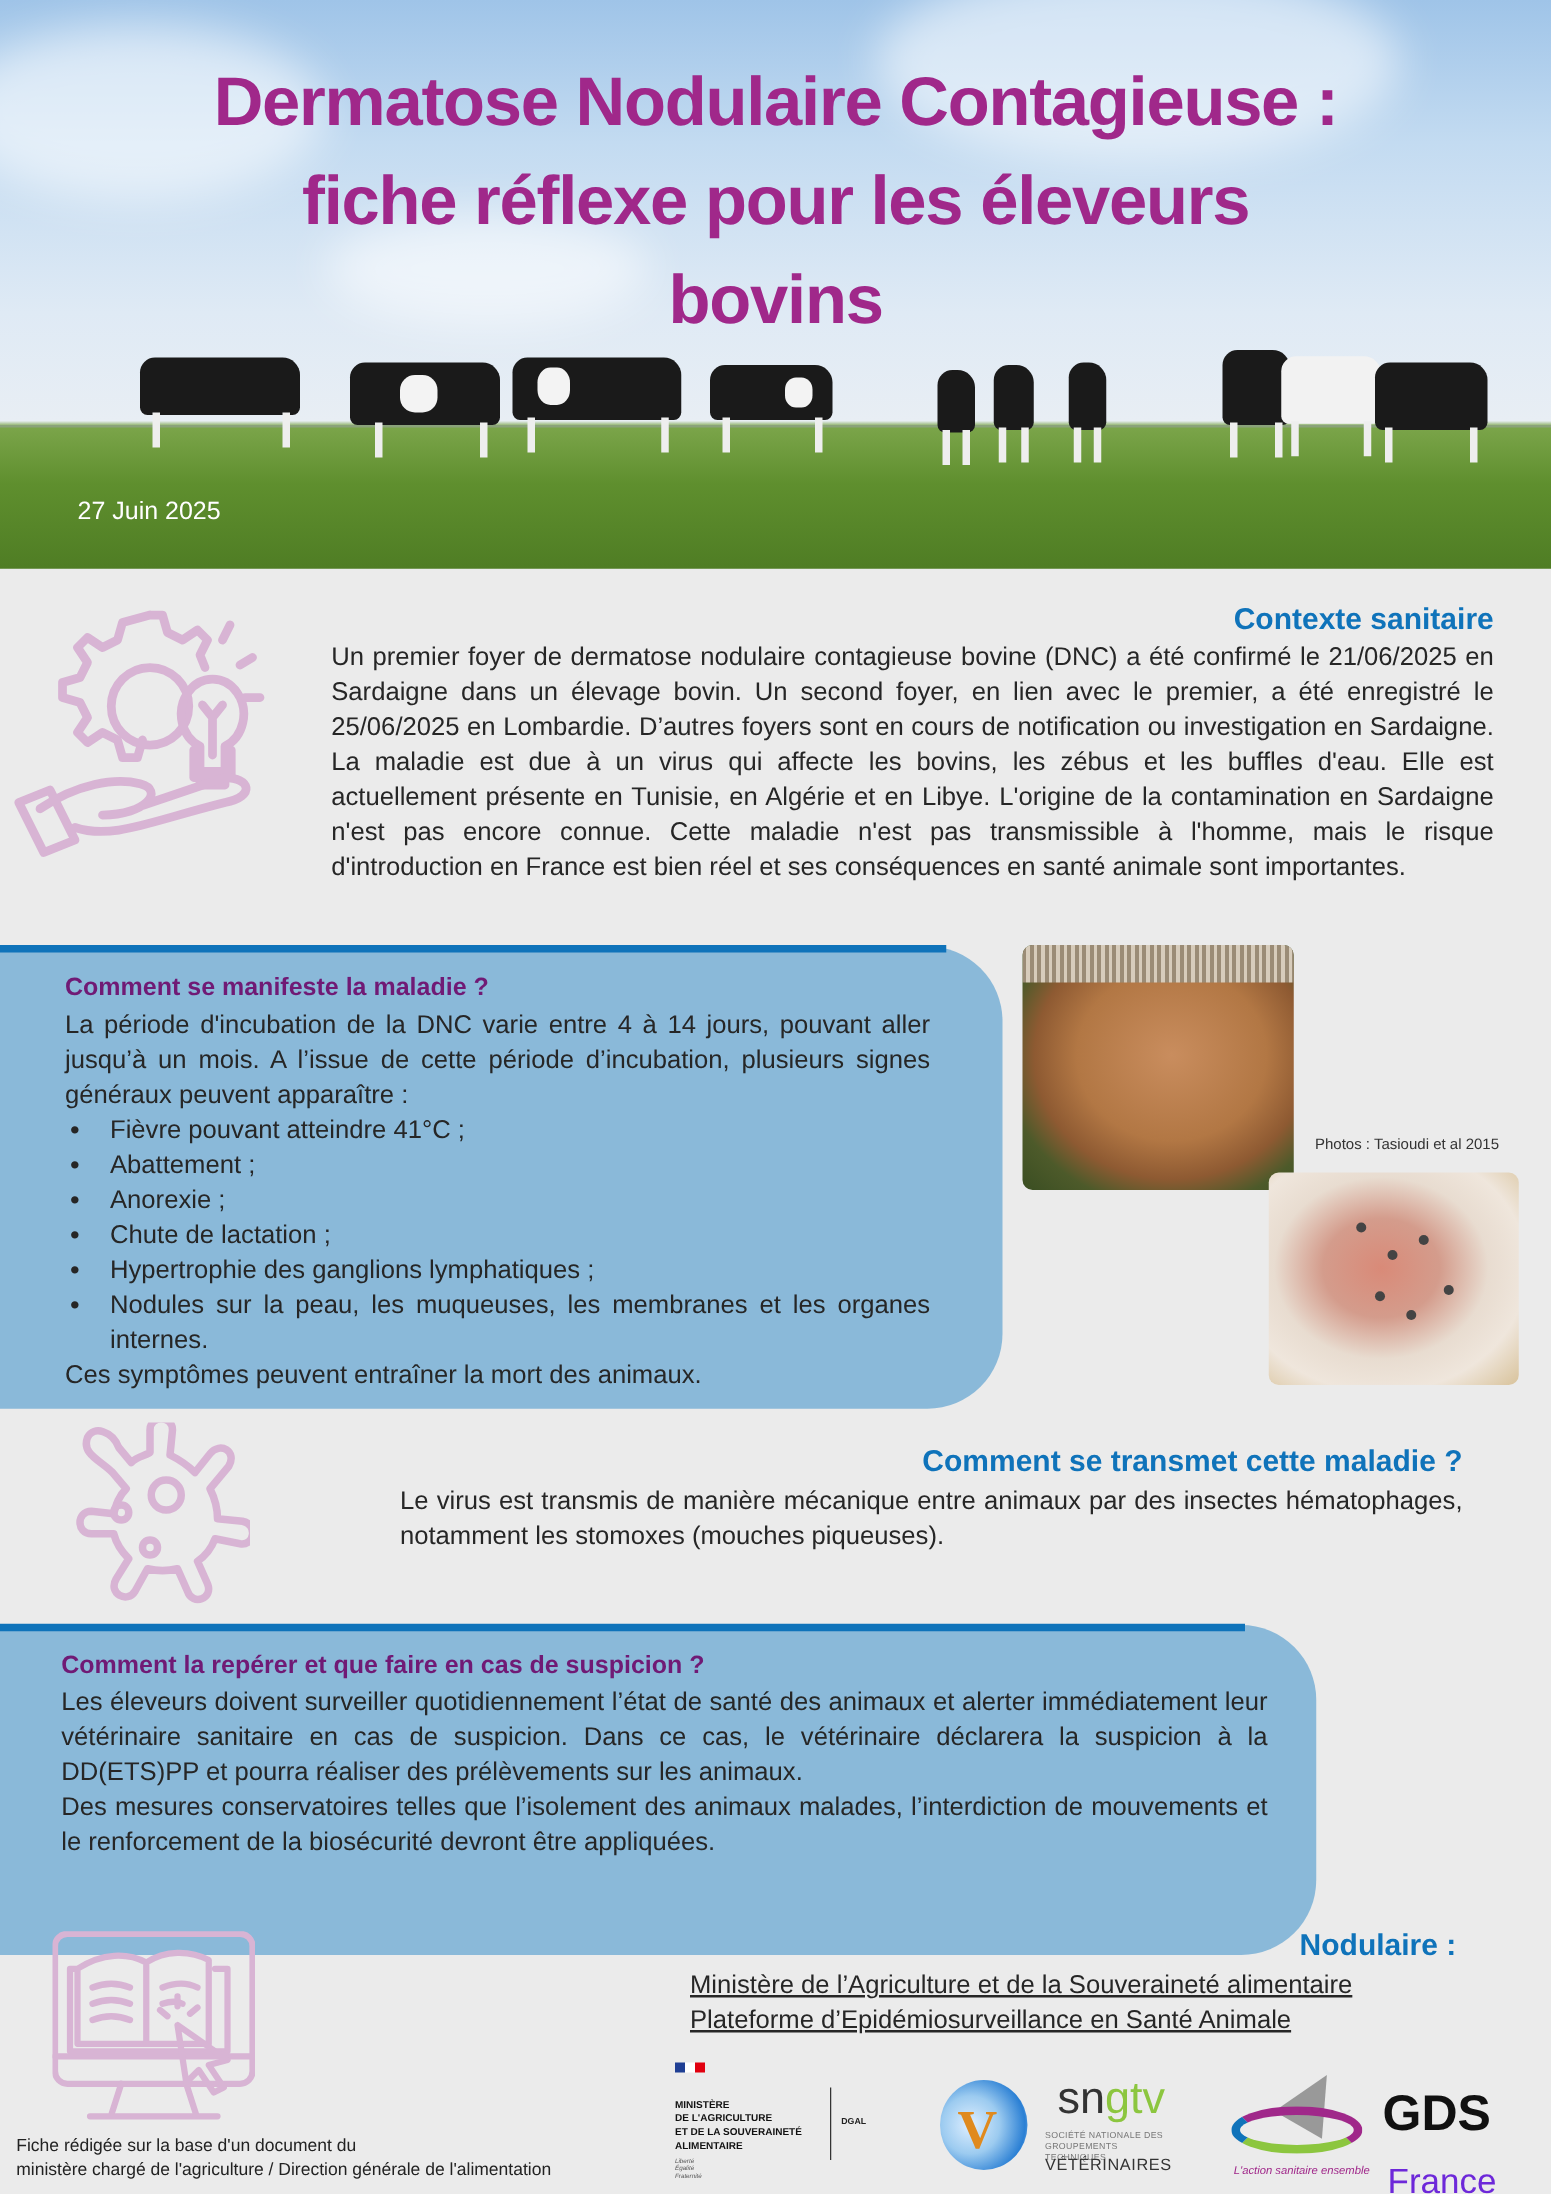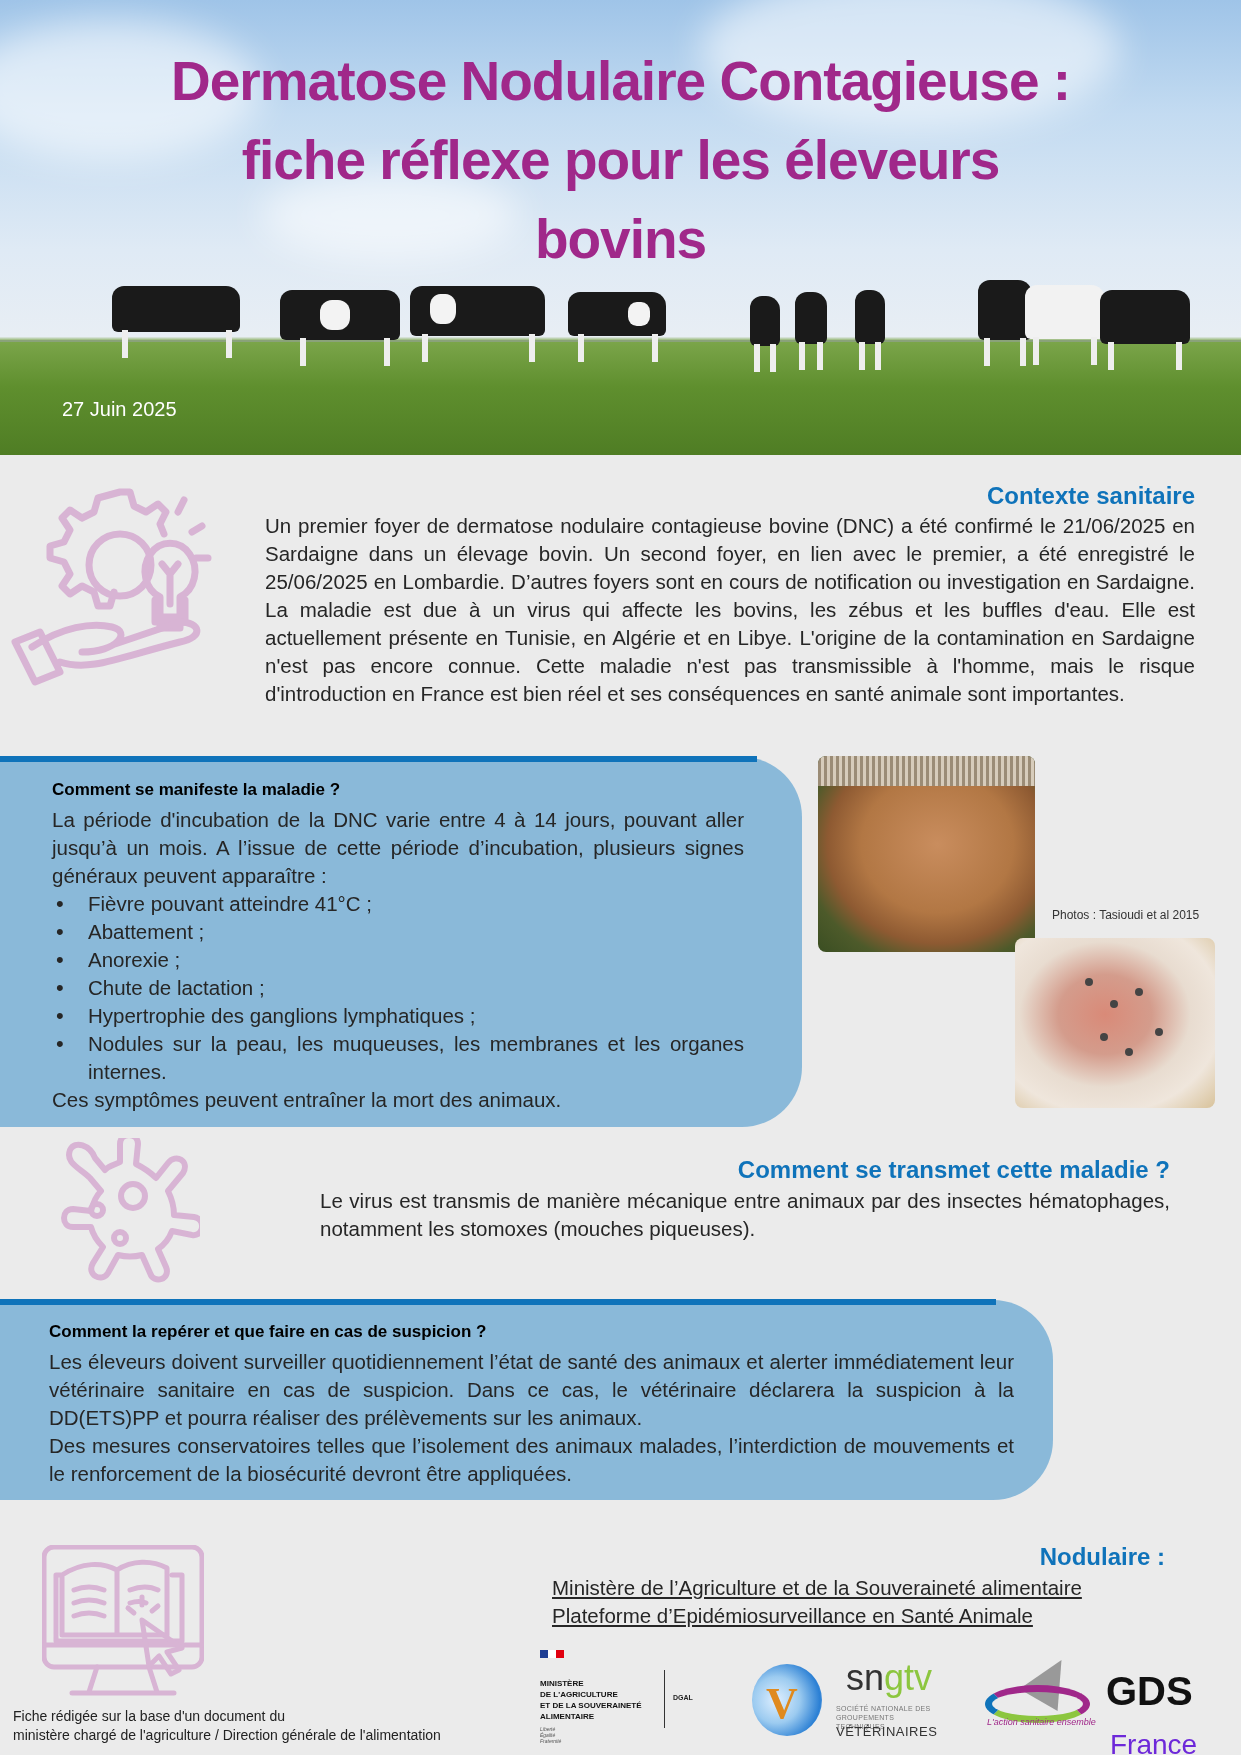--- a/index.html
+++ b/index.html
@@ -33,41 +33,41 @@
 
   .context { position: absolute; left: 265px; top: 480px; width: 930px; }
   .context .section-title-blue { text-align: right; margin-bottom: 0px; line-height: 32px; }
 
   .box1 {
     position: absolute; left: 0; top: 757px; width: 802px; height: 370px;
     background: #8ab9d9; border-radius: 0 60px 60px 0;
   }
   .stripe1 { position: absolute; left: 0; top: 756px; width: 757px; height: 6px; background: #0f73ba; }
   .box1 .content { position: absolute; left: 52px; top: 17px; width: 692px; }
-  .white-title { color: #000000; font-weight: bold; font-size: 17px; line-height: 32px; }
+  .white-title { color: #701a75; font-weight: bold; font-size: 20px; line-height: 32px; }
   .box1 ul { list-style: none; padding-left: 36px; }
   .box1 li { position: relative; }
   .box1 li::before { content: "•"; position: absolute; left: -32px; font-size: 22px; }
 
   .photo { position: absolute; border-radius: 8px; overflow: hidden; }
   .photo1 { left: 818px; top: 756px; width: 217px; height: 196px;
     background: radial-gradient(ellipse at 55% 45%, #c98d5e 0%, #b27744 45%, #8e5a32 65%, #4d5a2a 80%, #3a4e22 100%); }
   .photo1 .fence { position: absolute; left: 0; top: 0; width: 100%; height: 30px;
     background: repeating-linear-gradient(90deg, #9b8c76 0 3px, #d7ccbb 3px 6px); }
   .photo2 { left: 1015px; top: 938px; width: 200px; height: 170px;
     background: radial-gradient(ellipse at 45% 45%, #d98a78 0%, #d49c8c 30%, #e8dcd0 55%, #efe6dc 75%, #d8c29a 100%); }
   .photo2 .dot { position: absolute; width: 8px; height: 8px; border-radius: 50%; background: #444; }
   .photo-credit { position: absolute; left: 1052px; top: 908px; font-size: 12px; color: #333; }
 
   .transmit { position: absolute; left: 320px; top: 1155px; width: 850px; }
   .transmit .section-title-blue { text-align: right; line-height: 30px; margin-bottom: 2px; }
 
   .stripe2 { position: absolute; left: 0; top: 1299px; width: 996px; height: 6px; background: #0f73ba; }
   .box2 {
-    position: absolute; left: 0; top: 1300px; width: 1053px; height: 200px;
+    position: absolute; left: 0; top: 1300px; width: 1053px; height: 264px;
     background: #8ab9d9; border-radius: 0 60px 60px 0;
   }
   .box2 .content { position: absolute; left: 49px; top: 16px; width: 965px; }
 
   .resources { position: absolute; left: 540px; top: 1540px; width: 625px; }
   .resources .section-title-blue { text-align: right; line-height: 34px; }
   .res-link { display: block; font-size: 20.5px; line-height: 28px; color: #262626; text-decoration: underline; margin-left: 12px; }
 
   .footer-note { position: absolute; left: 13px; top: 1707px; font-size: 14px; line-height: 19px; color: #222; }
 
@@ -88,21 +88,21 @@
   .sngtv-sub { position: absolute; left: 84px; top: 46px; font-size: 7px; line-height: 9px; color: #777; letter-spacing: 0.3px; }
   .sngtv-vet { position: absolute; left: 84px; top: 66px; font-size: 13px; color: #333; letter-spacing: 0.5px; }
 
   .logo-gds { position: absolute; left: 983px; top: 1655px; width: 240px; height: 100px; }
   .gds-arrow { position: absolute; left: 45px; top: 2px; width: 0; height: 0;
     border-left: 22px solid transparent; border-right: 22px solid transparent; border-bottom: 46px solid #999; transform: rotate(30deg); }
   .gds-ring1 { position: absolute; left: 2px; top: 30px; width: 105px; height: 38px; border-radius: 50%;
     border: 7px solid transparent; border-left-color: #0f73ba; border-bottom-color: #8cc63f; border-top-color: #a0288a; border-right-color: #a0288a; }
   .gds-title { position: absolute; left: 123px; top: 16px; font-size: 40px; font-weight: bold; color: #111; line-height: 40px; }
   .gds-france { position: absolute; left: 127px; top: 74px; font-size: 28px; color: #6d28d9; }
-  .gds-motto { position: absolute; left: 4px; top: 62px; font-size: 9px; font-style: italic; color: #a0288a; }
+  .gds-motto { position: absolute; left: 4px; top: 76px; font-size: 9px; font-style: italic; color: #a0288a; }
 </style>
 </head>
 <body>
 
 <div class="hero">
   <div class="cloud" style="left:-40px;top:20px;width:300px;height:140px;"></div>
   <div class="cloud" style="left:700px;top:-30px;width:420px;height:160px;"></div>
   <div class="cloud" style="left:260px;top:170px;width:260px;height:90px;"></div>
   <div class="horizon"></div>
 

